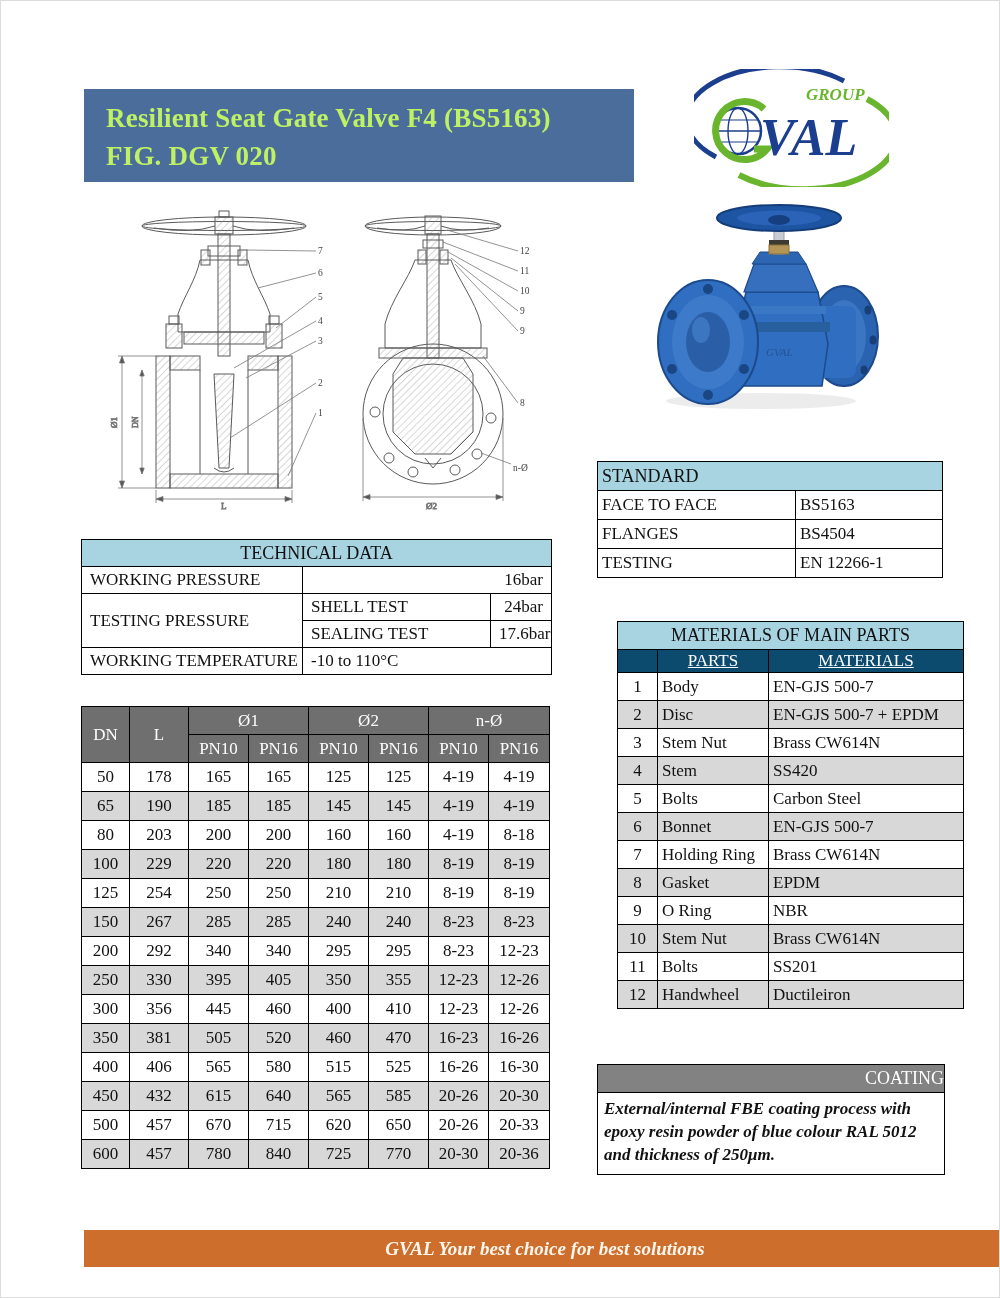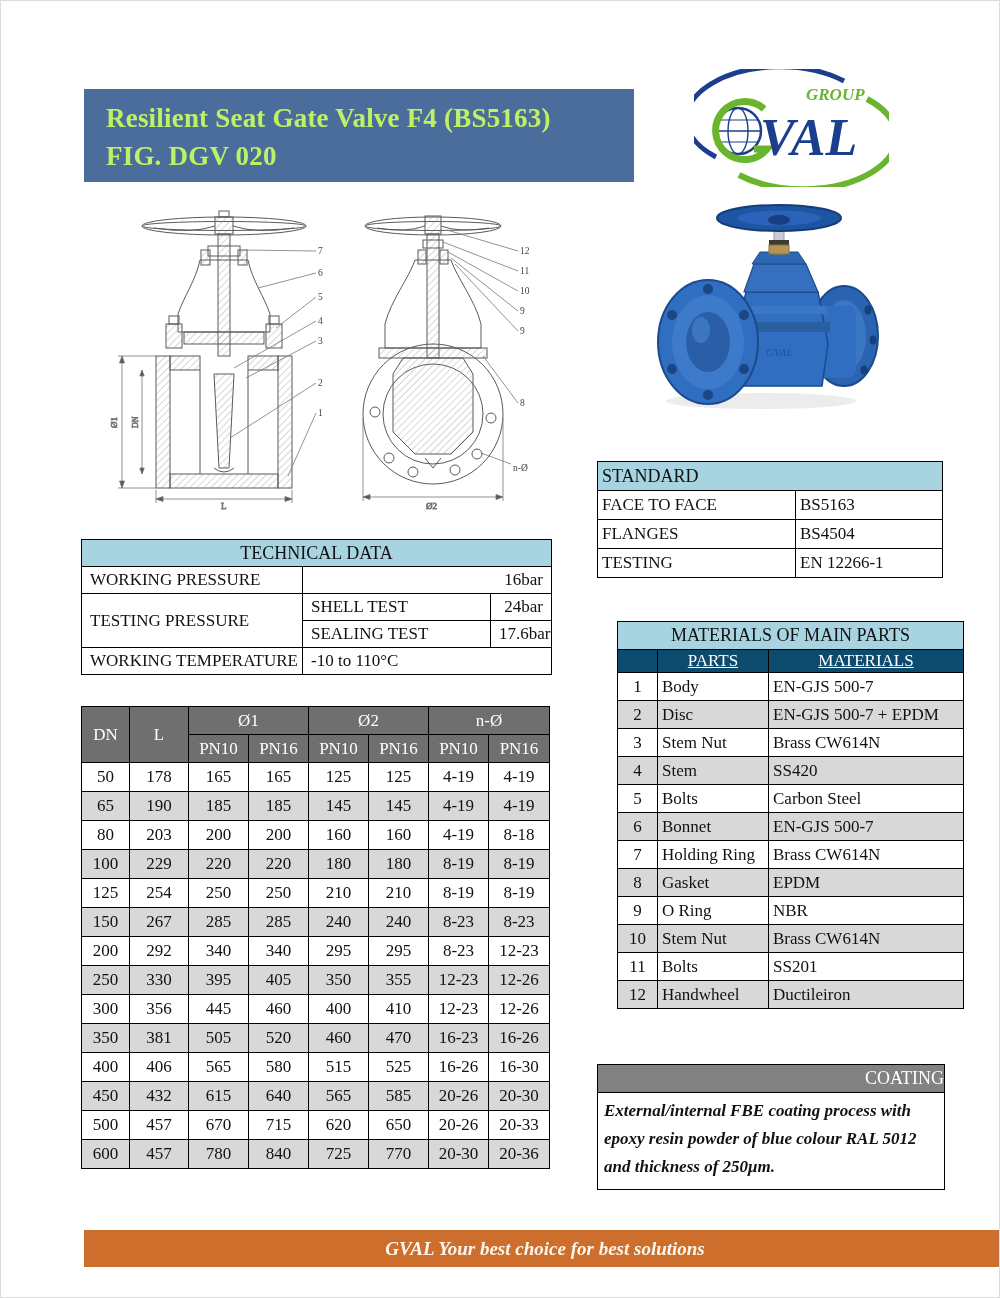--- a/index.html
+++ b/index.html
@@ -50,21 +50,21 @@
   .materials-table th{background:#0c4a6e;color:#fff;height:19px;font-size:17px;text-decoration:underline;}
   .materials-table td{height:28px;padding:0 4px;}
   .materials-table tbody tr:nth-child(even) td{background:#d8d8d8;}
   .materials-table col.c1{width:40px}.materials-table col.c2{width:111px}.materials-table col.c3{width:195px}
   .materials-table td:first-child{text-align:center;}
   
   .coating{position:absolute;left:596px;top:1063px;width:346px;border:1.5px solid #000;}
   .coating .coating-head{background:#828282;color:#fff;text-align:right;
       font-size:18px;height:27px;line-height:27px;border-bottom:1.5px solid #000;}
   .coating .coating-body{font-style:italic;font-weight:bold;font-size:17px;
-      line-height:28px;padding:4px 6px 8px 6px;}
+      line-height:23px;padding:4px 6px 8px 6px;}
   
   .footer-bar{
     position:absolute;left:83px;top:1229px;width:922px;height:37px;
     background:#cd6e2d;color:#fdf6ec;text-align:center;
     font-weight:bold;font-style:italic;font-size:19px;line-height:37px;
   }
 </style>
 </head>
 <body>
 

